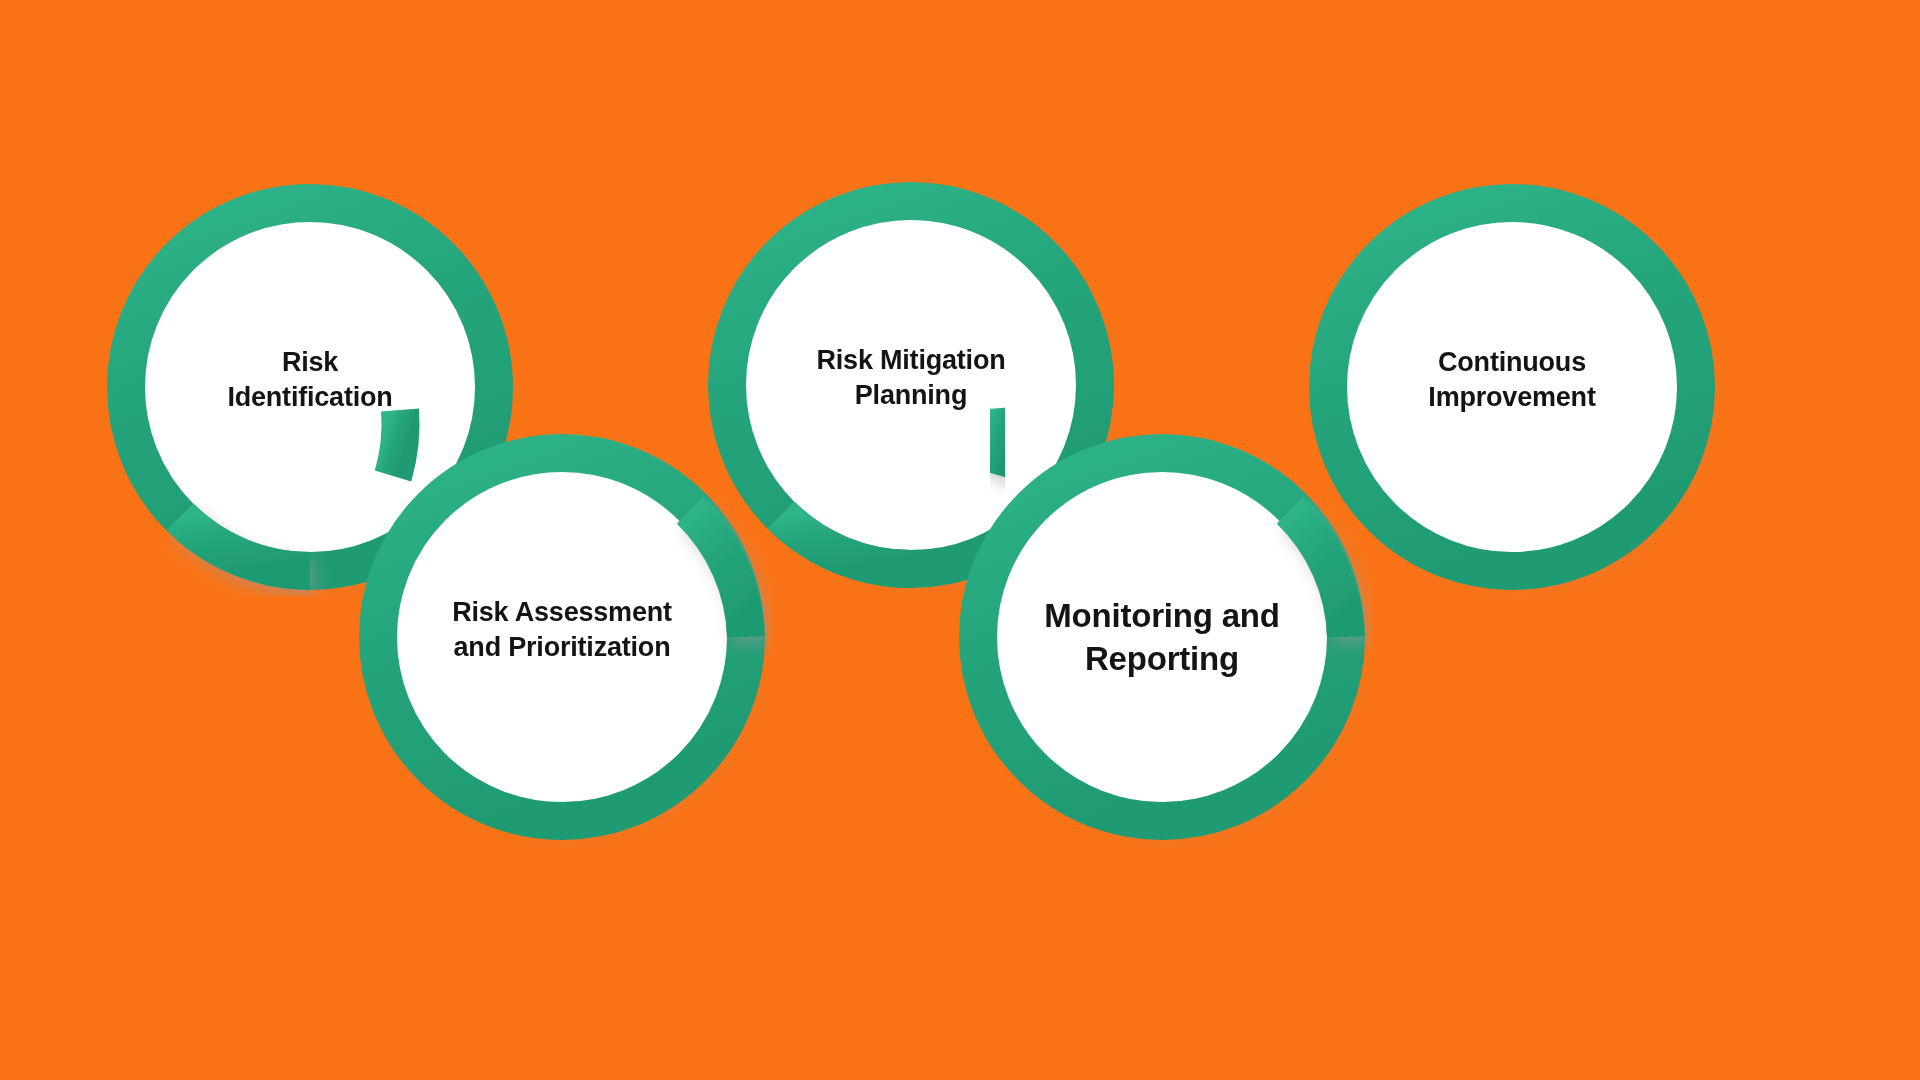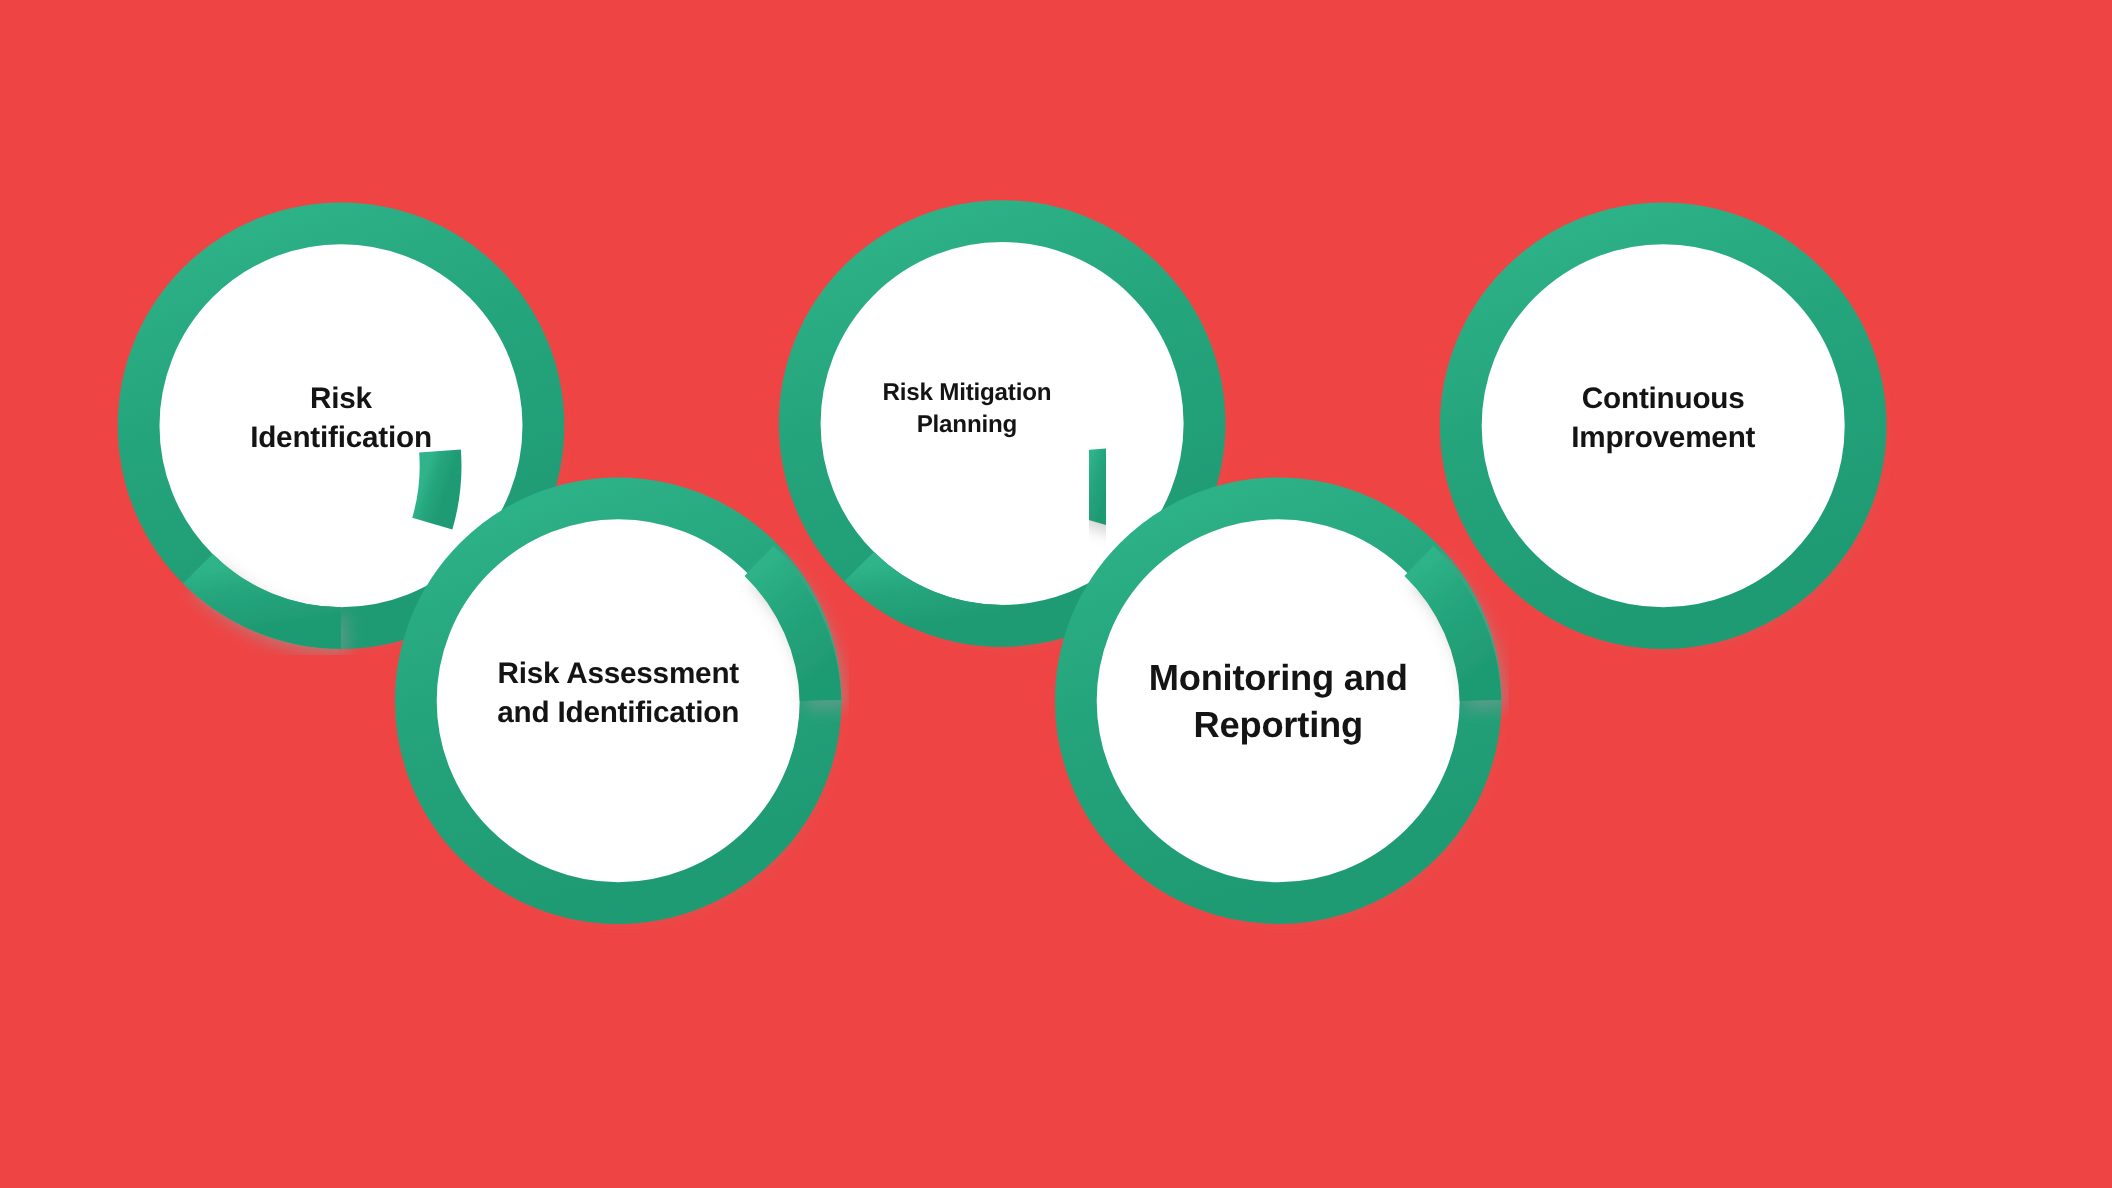--- a/index.html
+++ b/index.html
@@ -11,21 +11,21 @@
   body {
     width: 1920px;
     height: 1080px;
     overflow: hidden;
     font-family: "Liberation Sans", sans-serif;
   }
   #stage {
     position: relative;
     width: 1920px;
     height: 1080px;
-    background: #ef4444;
+    background: #f97316;
   }
   #diagram-svg {
     position: absolute;
     left: 0;
     top: 0;
     width: 1920px;
     height: 1080px;
     display: block;
   }
   .ring-label {
@@ -104,23 +104,23 @@
 
     <g>
       <path d="M 1346 637 A 184 184 0 0 0 1290 510" fill="none" stroke="url(#ringGrad)" stroke-width="38" stroke-linecap="butt" filter="url(#ringShadow)"></path>
     </g>
   </svg>
 
   <div class="ring-label" style="left:110px; top:345px; width:400px; font-size:27px;">Risk
 Identification</div>
 
   <div class="ring-label" style="left:362px; top:595px; width:400px; font-size:27px;">Risk Assessment
-and Identification</div>
+and Prioritization</div>
 
-  <div class="ring-label" style="left:679px; top:343px; width:400px; font-size:22px;">Risk Mitigation
+  <div class="ring-label" style="left:711px; top:343px; width:400px; font-size:27px;">Risk Mitigation
 Planning</div>
 
   <div class="ring-label" style="left:962px; top:595px; width:400px; font-size:33px;">Monitoring and
 Reporting</div>
 
   <div class="ring-label" style="left:1312px; top:345px; width:400px; font-size:27px;">Continuous
 Improvement</div>
 
 </div>
 

